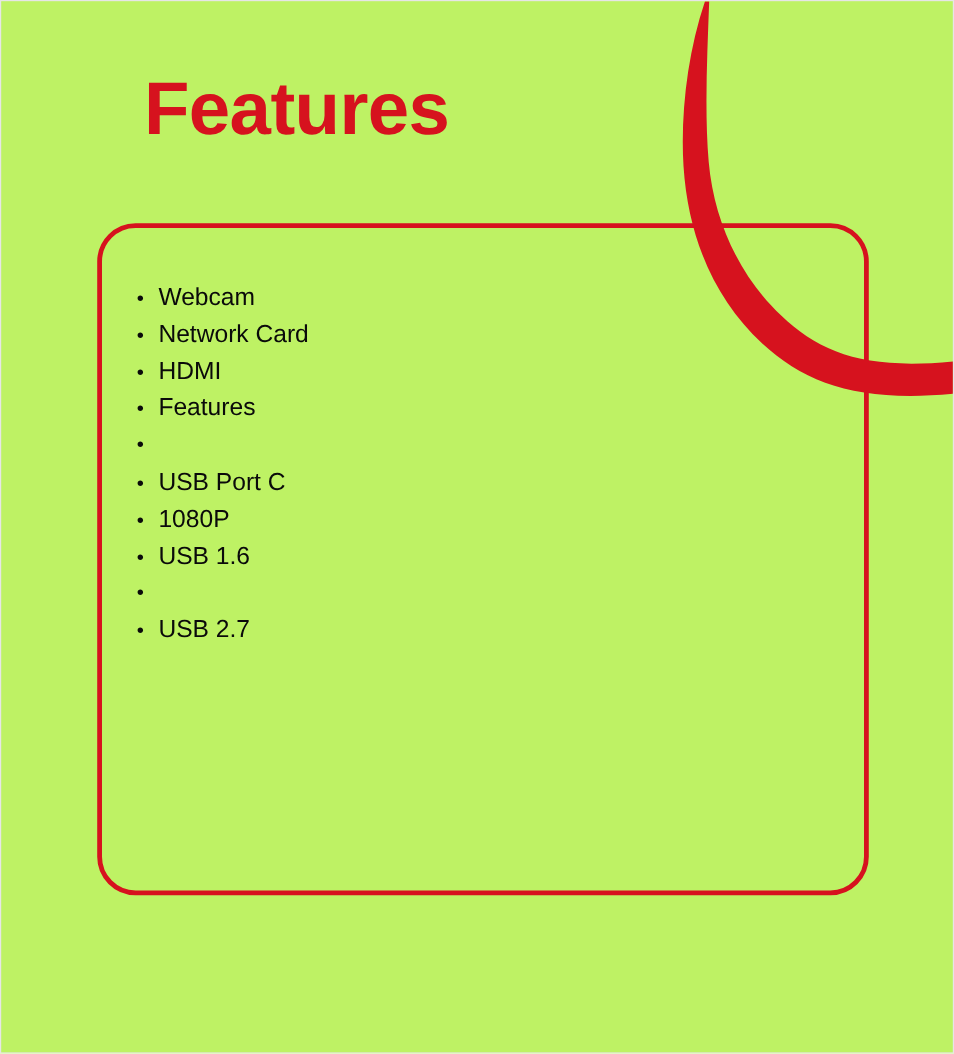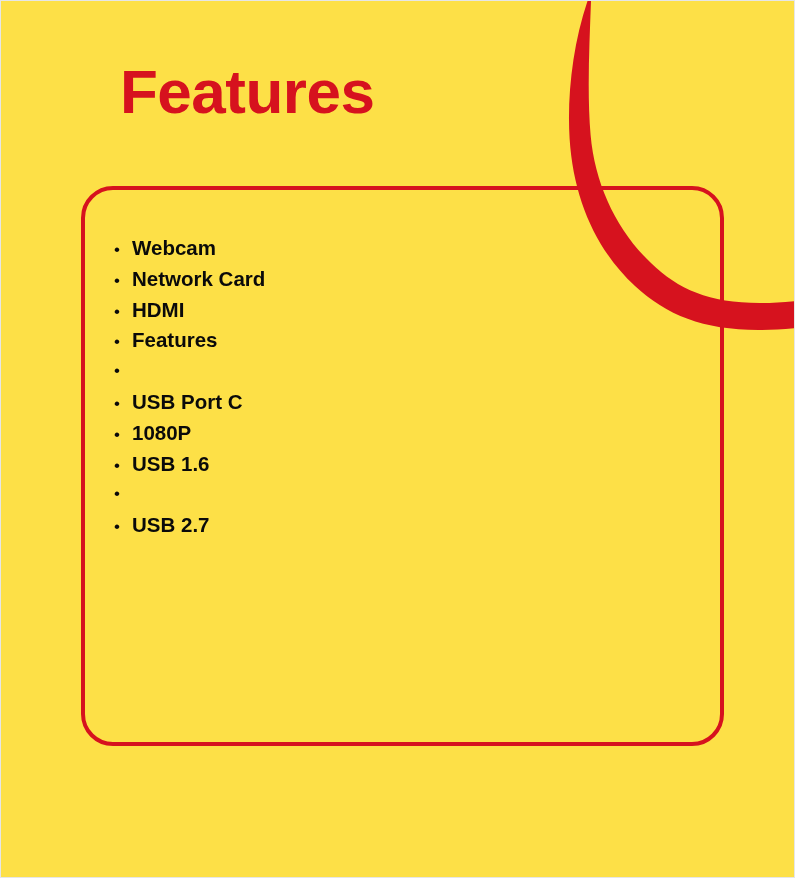--- a/index.html
+++ b/index.html
@@ -9,21 +9,21 @@
     background: #ffffff;
   }
   body {
     font-family: "Liberation Sans", sans-serif;
   }
 
   #canvas {
     position: relative;
     width: 795px;
     height: 878px;
-    background: #fde047;
+    background: #bef264;
     overflow: hidden;
     box-sizing: border-box;
     border: 1px solid #e6e6e6;
   }
 
   
   #swoosh {
     position: absolute;
     left: 0;
     top: 0;
@@ -79,21 +79,20 @@
   #feature-list li .bullet {
     display: inline-block;
     width: 18px;
     flex: 0 0 18px;
     font-size: 17px;
     line-height: 30.8px;
     color: #0a0a0a;
   }
   #feature-list li .label {
     display: inline-block;
-    font-weight: bold;
   }
 </style>
 </head>
 <body>
 
 <div id="canvas">
 
   <div id="feature-panel"></div>
 
   <svg id="swoosh" viewBox="0 0 795 878" width="795" height="878" xmlns="http://www.w3.org/2000/svg" aria-hidden="true">

